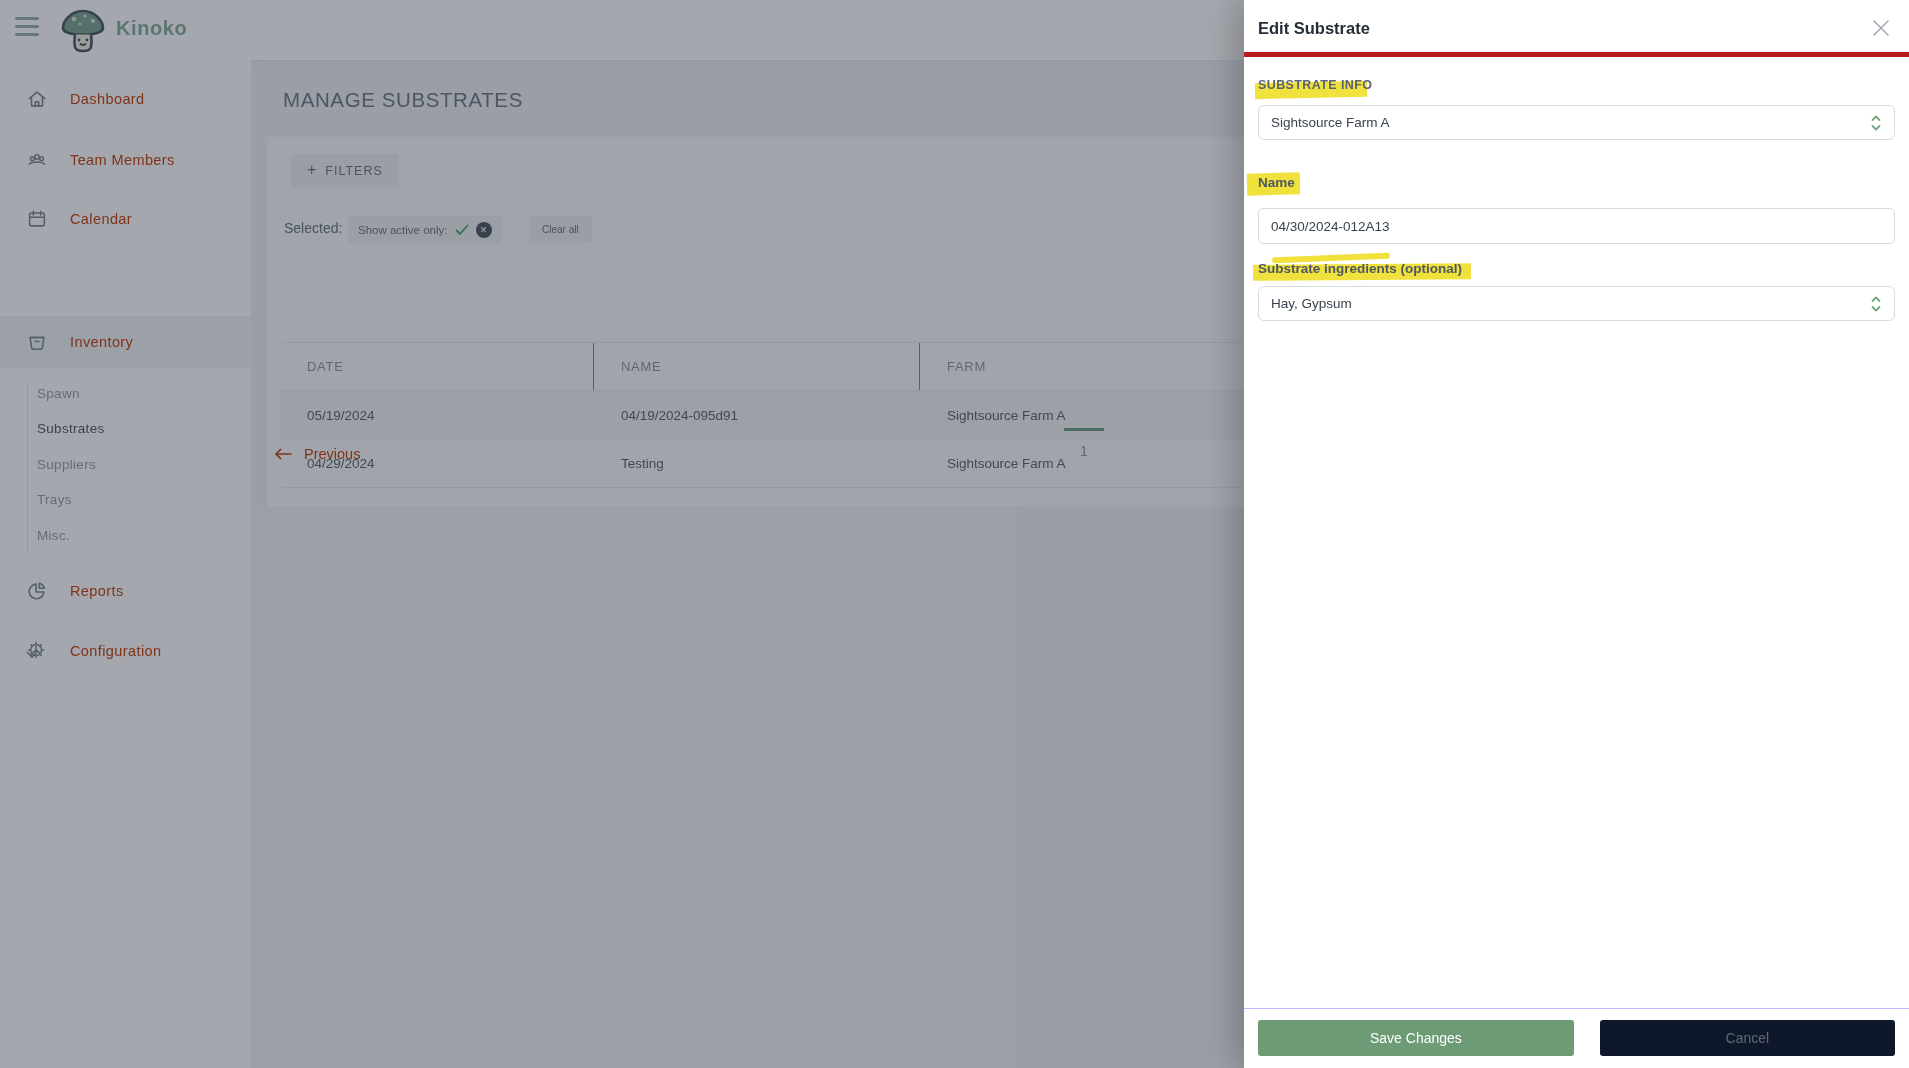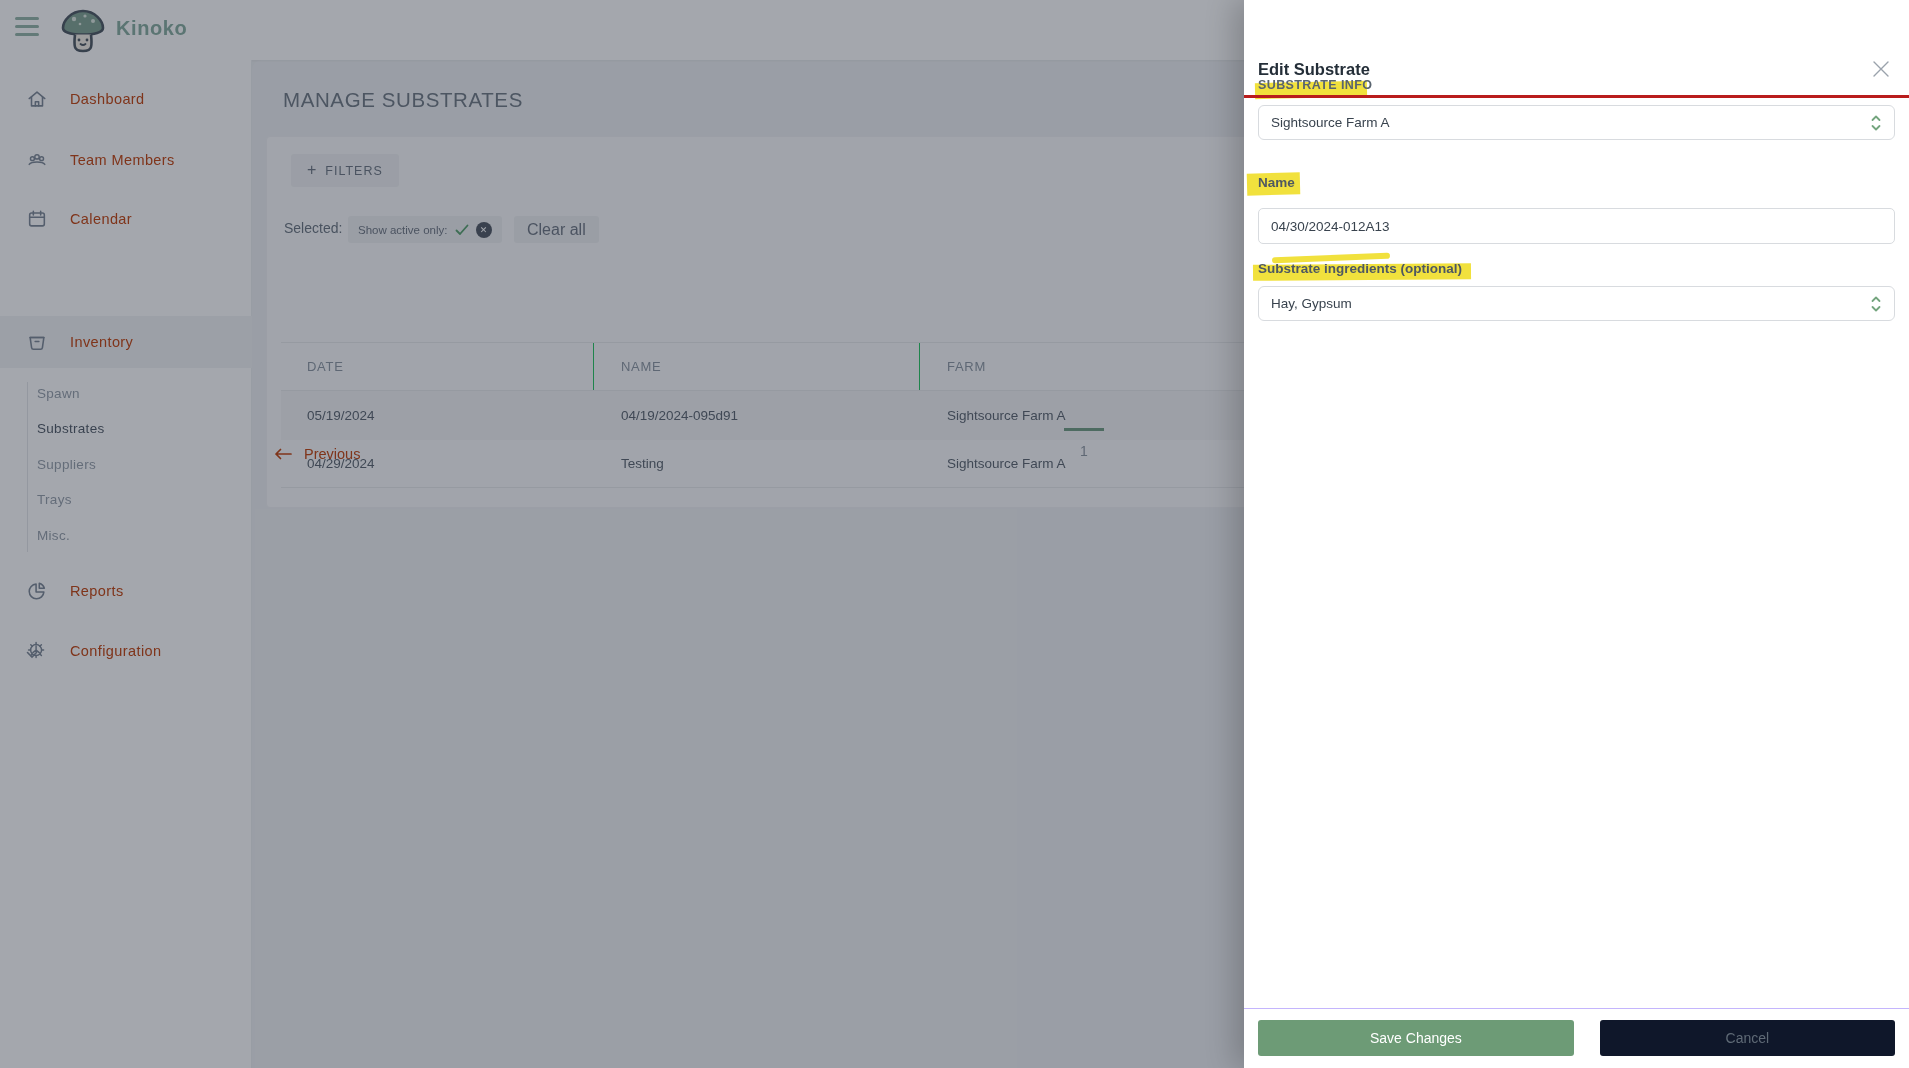--- a/index.html
+++ b/index.html
@@ -44,21 +44,21 @@
     font-family:"Liberation Sans", sans-serif; }
   .filters-btn .plus { font-size:16px; font-weight:400; margin-top:-1px; }
   .chip-row { position:absolute; left:0; top:79px; width:100%; height:27px; }
   .selected-lbl { position:absolute; left:17px; top:4px; font-size:14px; color:#68727e; }
   .chip { position:absolute; top:0; height:27px; display:inline-flex; align-items:center;
     background:#eff0f2; border-radius:3px; font-size:11.5px; color:#6b7480; cursor:default; }
   .chip.active-filter { left:81px; padding:0 10px; gap:7px; }
   .chip .check { color:#55a06c; }
   .chip .remove { width:16px; height:16px; border-radius:50%; background:#4e5661; color:#fff;
     display:inline-flex; align-items:center; justify-content:center; font-size:9px; cursor:pointer; }
-  .chip.clear-all { left:247px; padding:0 13px; font-size:16px; cursor:pointer;justify-content:flex-end; }
+  .chip.clear-all { left:262px; padding:0 13px; font-size:10px; cursor:pointer;justify-content:flex-end; }
 
   .table { position:absolute; left:14px; top:205px; right:0; }
   .trow { display:flex; height:49px; align-items:center; }
   .trow .c1 { width:313px; padding-left:26px; }
   .trow .c2 { width:326px; padding-left:27px; }
   .trow .c3 { width:480px; padding-left:27px; }
   .thead { border-top:1px solid #e8eaec; border-bottom:1px solid #e8eaec;
     color:#8b95a1; font-size:13px; letter-spacing:.7px; }
   .thead .c1,.thead .c2 { border-right:1px solid #22c55e; height:100%; display:flex; align-items:center; }
   .tdata { font-size:13.5px; color:#59626d; }
@@ -68,21 +68,21 @@
     align-items:center; gap:12px; color:#c2410c; font-size:14.5px; cursor:default; }
   .page-current { position:absolute; left:797px; top:291px; width:40px; text-align:center;
     border-top:3px solid #6f9c80; padding-top:12px; color:#8d96a1; font-size:14px; cursor:pointer; }
 
   
   .overlay { position:absolute; inset:0; background:rgba(28,36,50,.40); z-index:40; }
 
   
   .panel { position:absolute; left:1244px; top:0; width:665px; height:1068px; background:#ffffff;
     z-index:50; box-shadow:-10px 0 28px rgba(0,0,0,.20); }
-  .panel-header { position:relative; height:57px; border-bottom:3px solid #b91c1c;margin-top:41px; }
+  .panel-header { position:relative; height:57px; border-bottom:5px solid #b91c1c; }
   .panel-title { position:absolute; left:14px; top:19px; font-size:16.5px; font-weight:bold; color:#242e38; }
   .panel-close { position:absolute; right:14px; top:14px; width:28px; height:28px; border:none;
     background:transparent; color:#9aa2ac; cursor:pointer; display:flex; align-items:center; justify-content:center; }
   .panel-body { position:absolute; left:14px; right:14px; top:57px; }
   .section-heading { display:inline-block; position:relative; margin-top:21px; font-size:12.5px;
     font-weight:bold; letter-spacing:.4px; color:#59646f; }
   .field-label { display:inline-block; position:relative; margin-top:17px; font-size:13.5px;
     font-weight:bold; color:#4e5862; }
   .hl::before { content:""; position:absolute; z-index:-1; background:#f1e13d; }
   .hl-section::before { top:32%; bottom:-48%; left:-3px; right:5%; transform:rotate(-1.2deg); }

